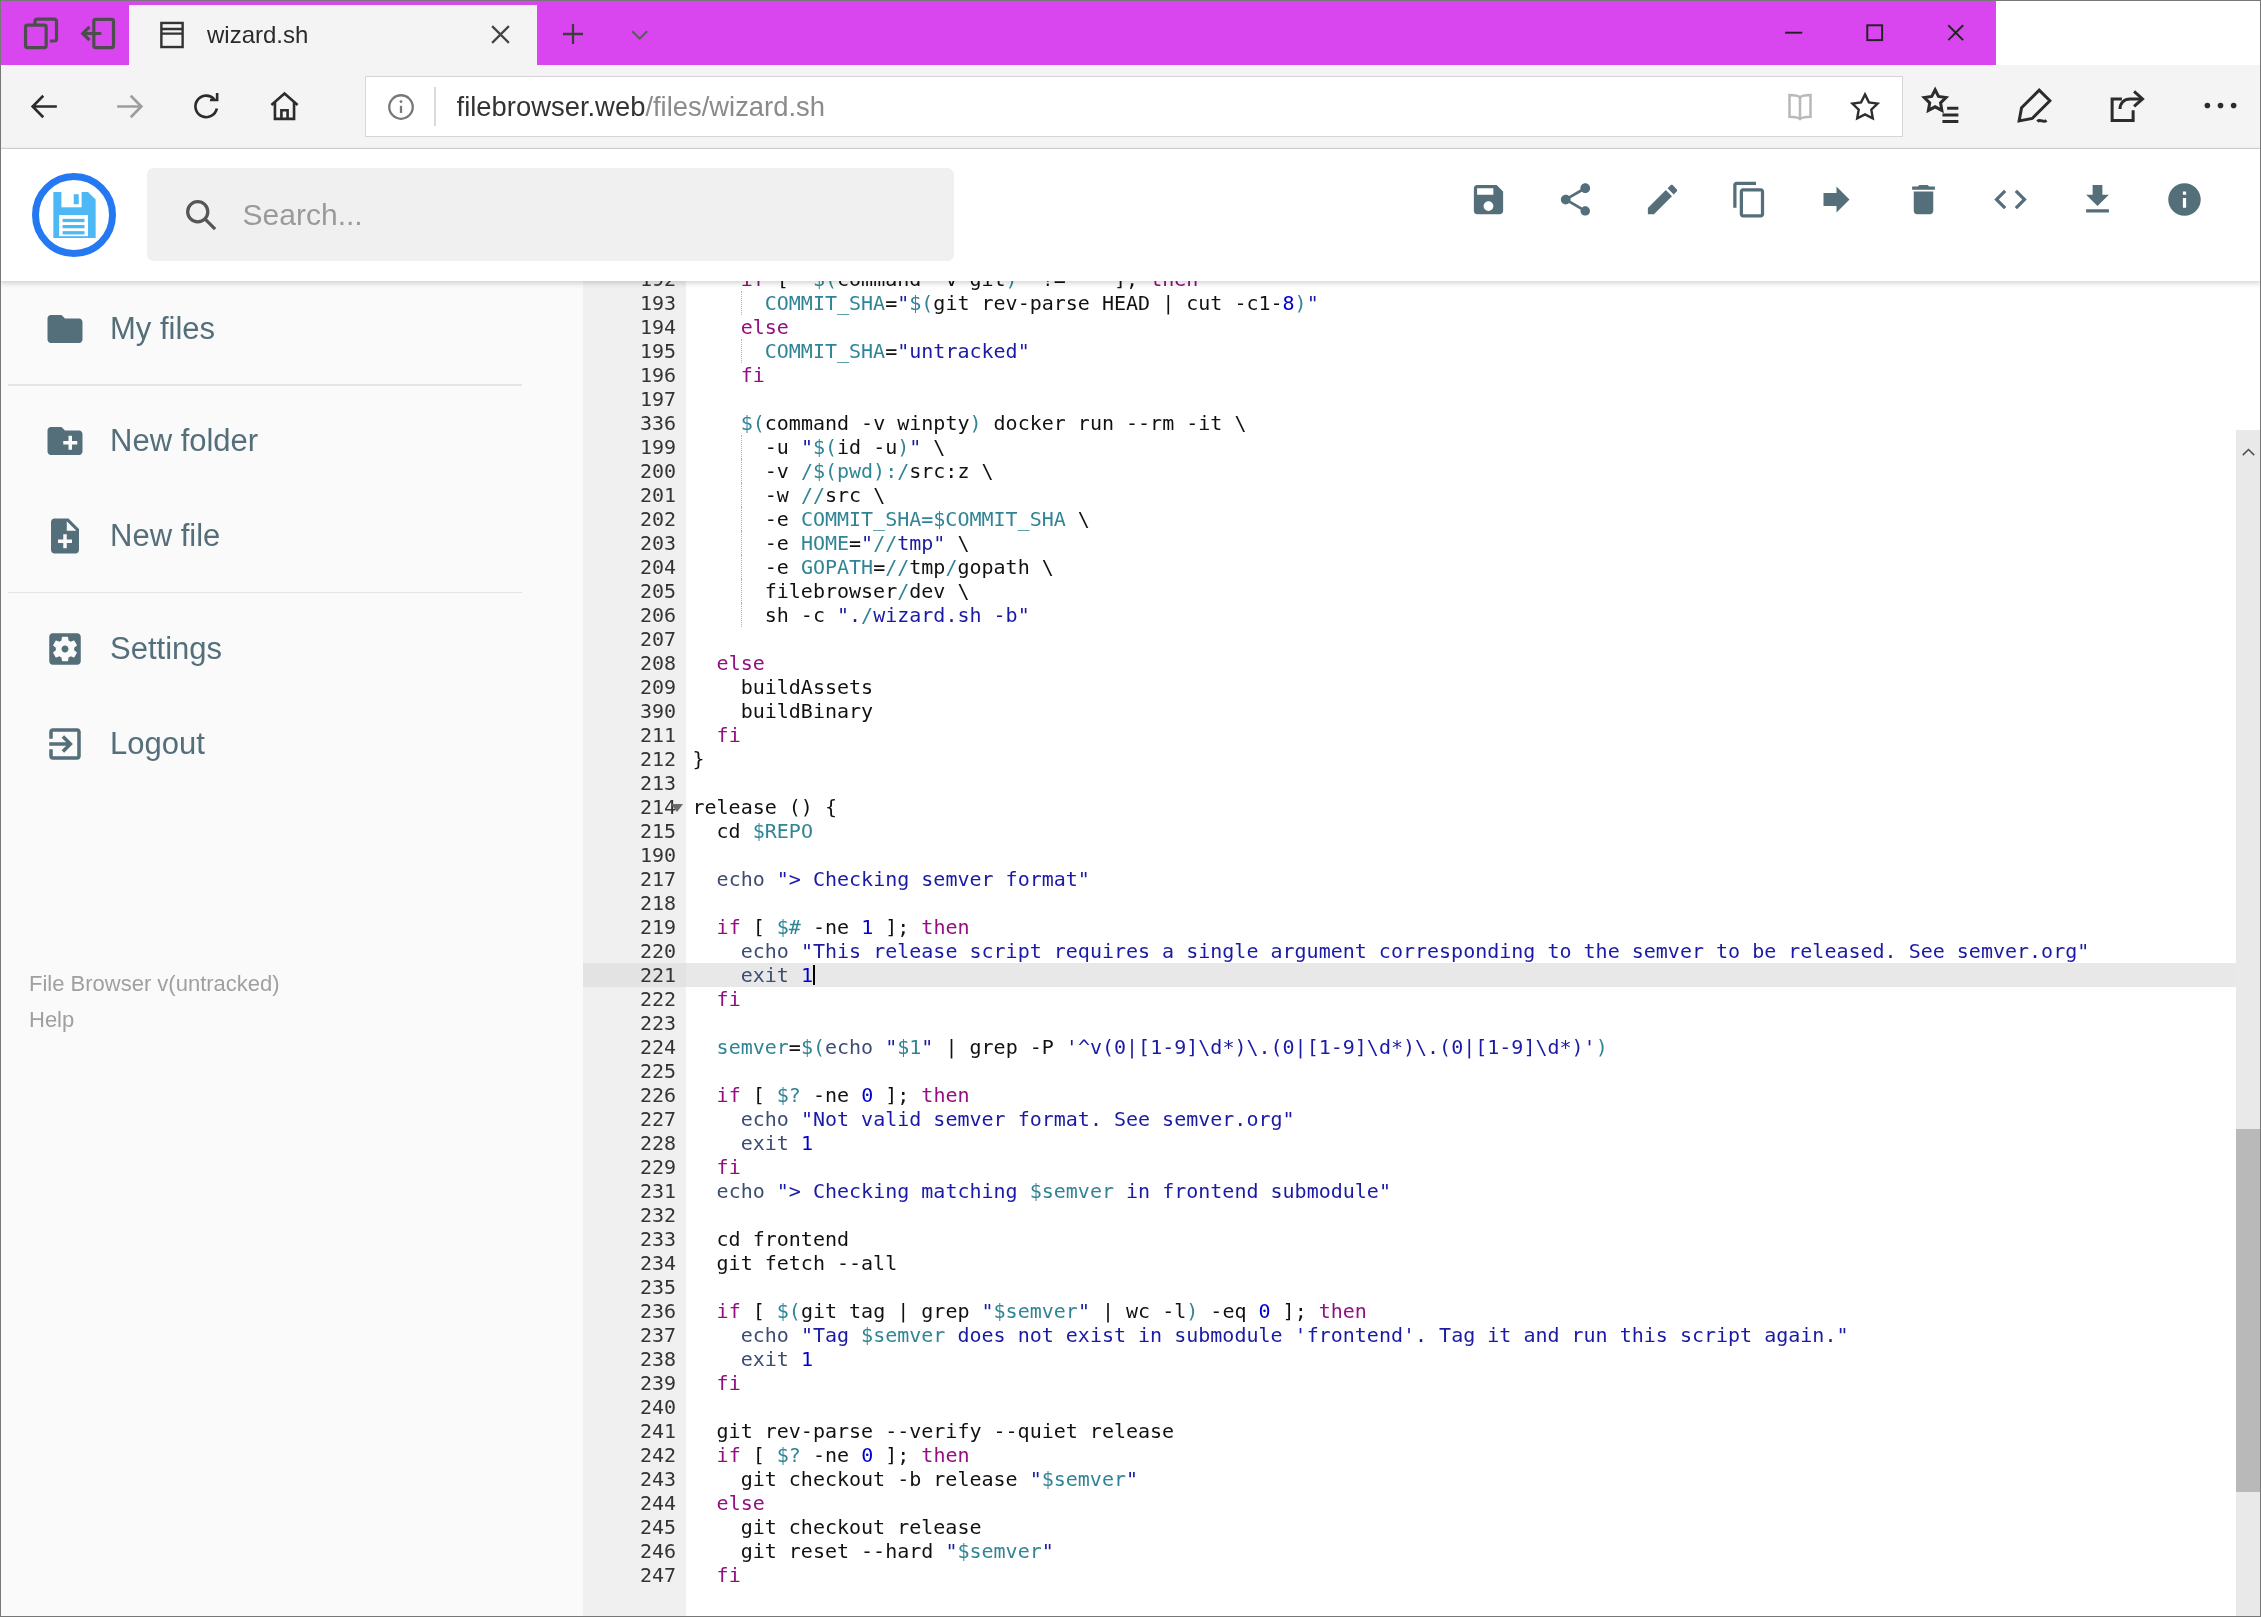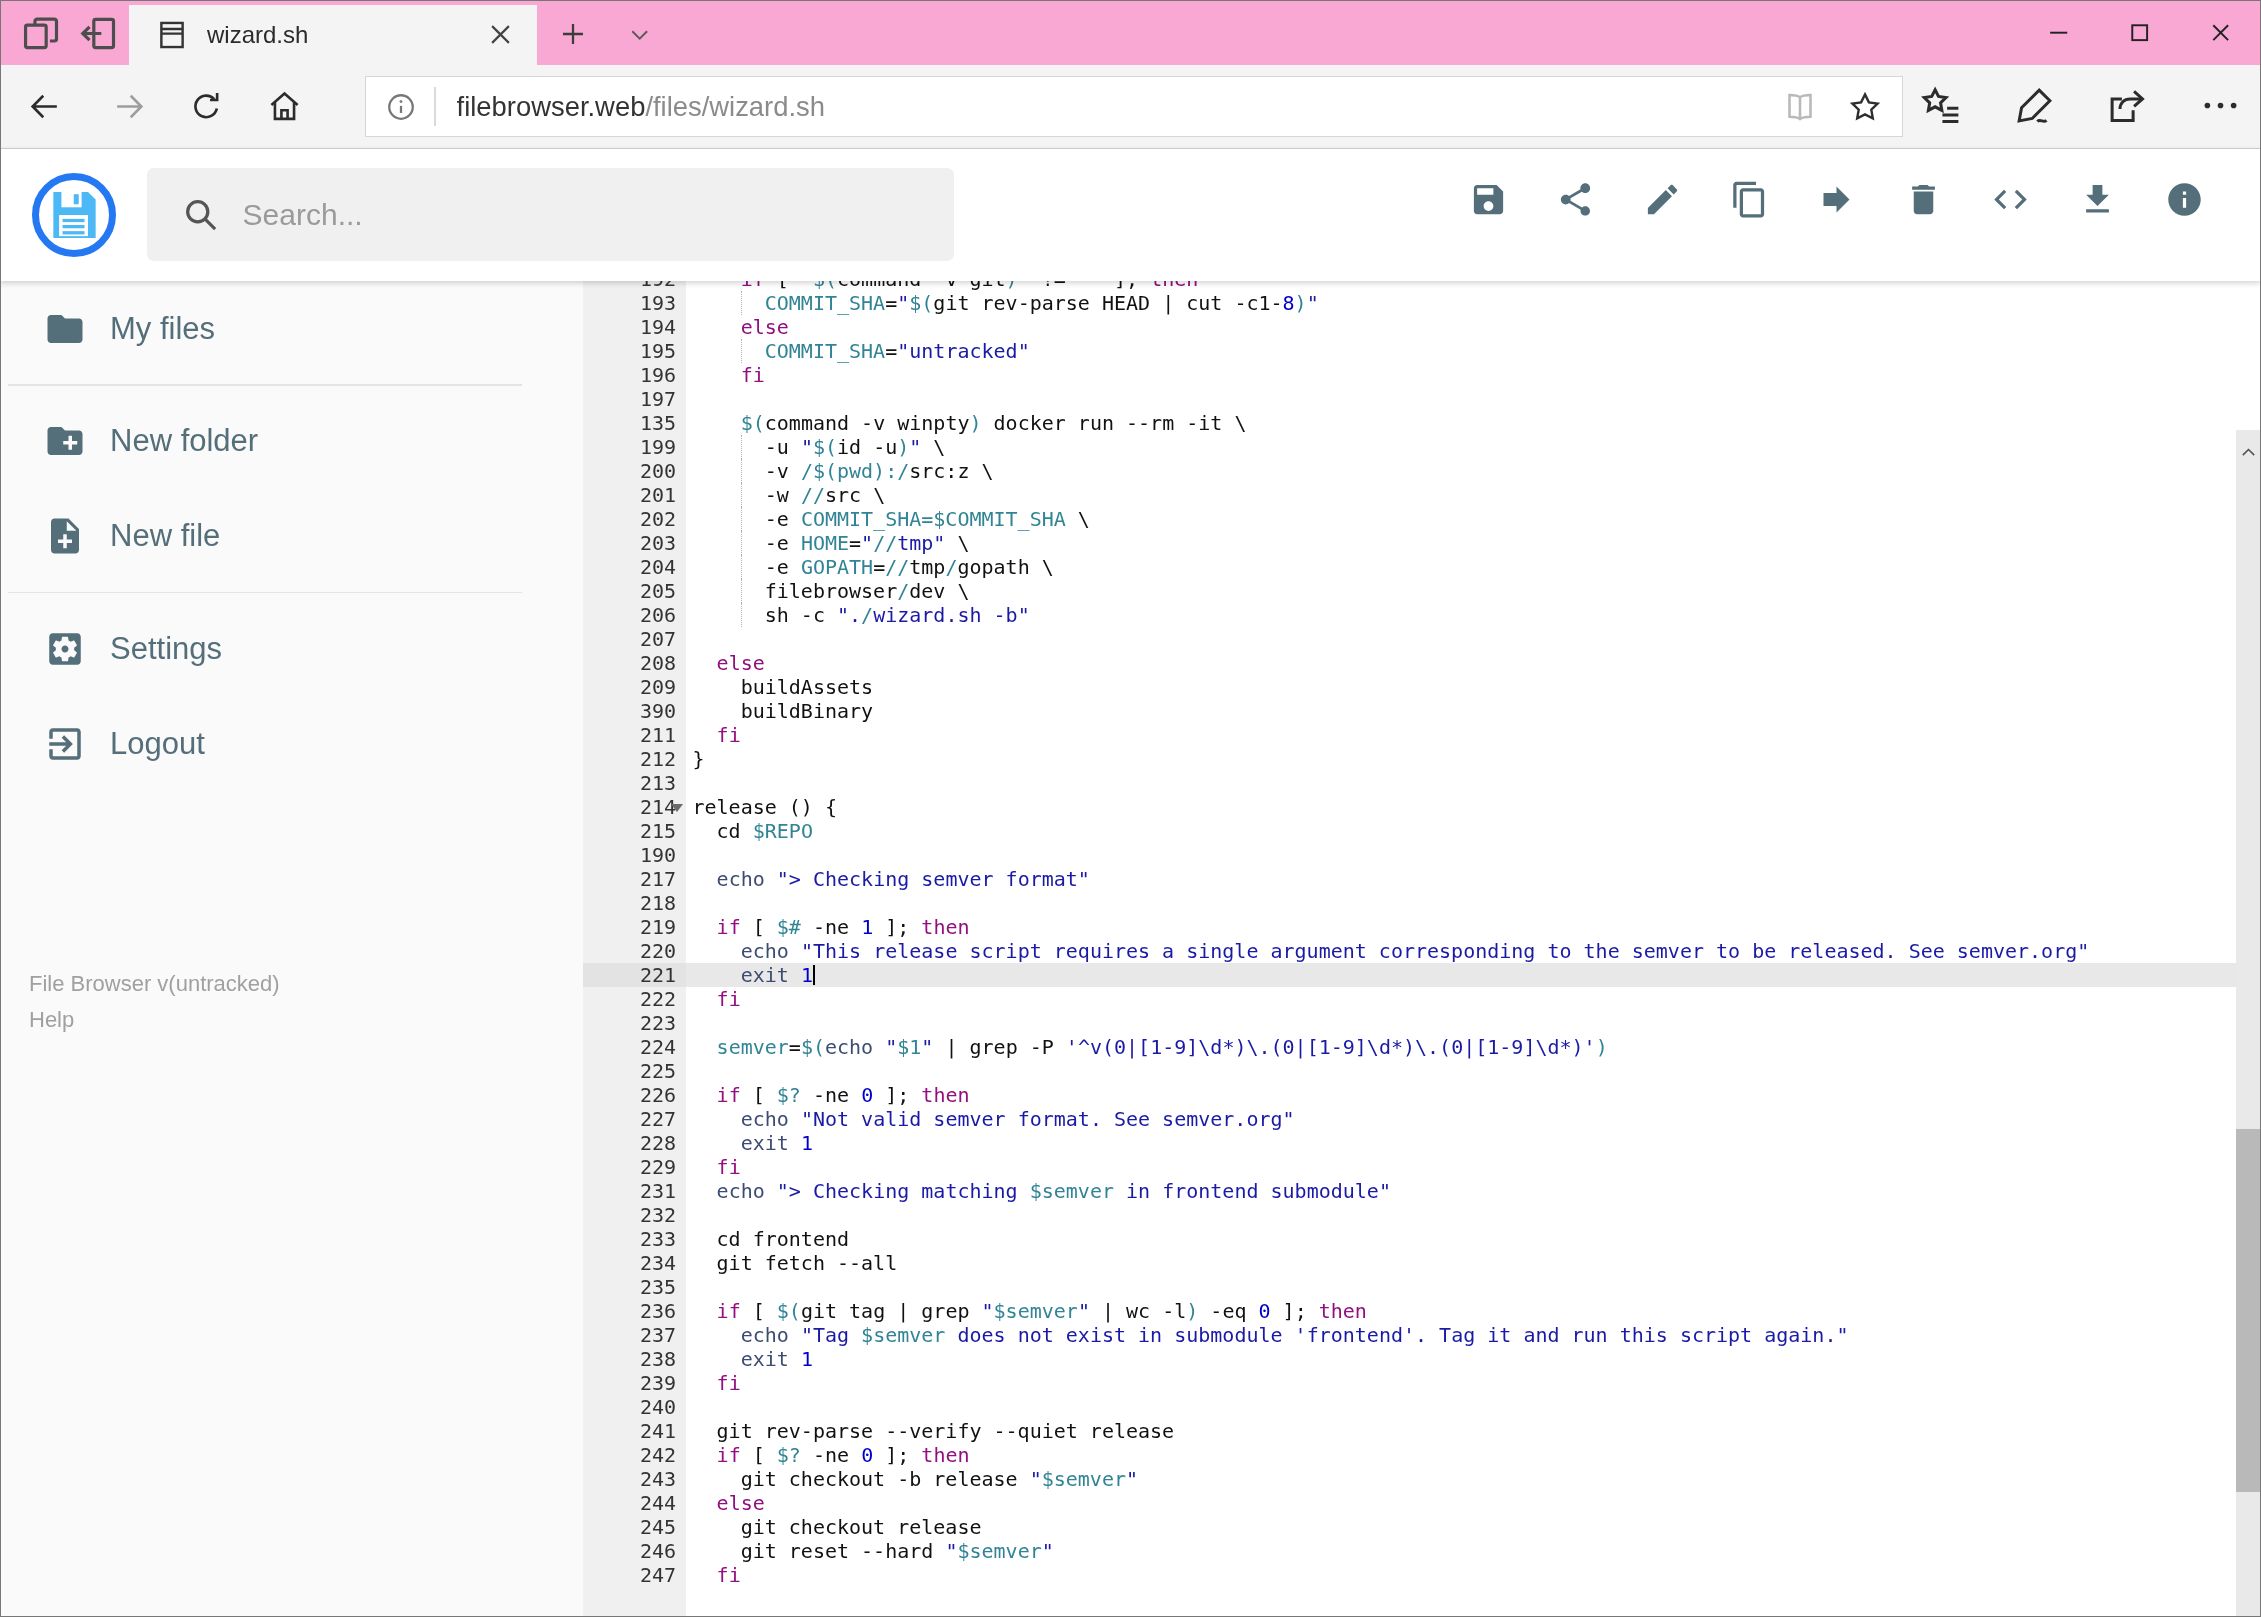--- a/index.html
+++ b/index.html
@@ -2,21 +2,21 @@
 <html style="--kw: #930f80; --bi: #3c4c72; --vr: #318495; --st: #1a1aa6; --nm: #0000cd;font-size:13px"><head>
 <meta charset="utf-8">
 <style>
   * { margin:0; padding:0; box-sizing:border-box; }
   html,body { width:2261px; height:1617px; overflow:hidden; background:#fff;
               font-family:"Liberation Sans", sans-serif; }
   .window { position:relative; width:2261px; height:1617px; overflow:hidden; }
   .frame  { position:absolute; inset:0; border:1.6px solid #777; pointer-events:none; z-index:900; }
 
   
-  .tabstrip { position:absolute; left:0; top:0; width:2261px; height:65px; background:#f9a8d4; }
+  .tabstrip { position:absolute; left:0; top:0; width:1996px; height:65px; background:#d946ef; }
   .strip-icon { position:absolute; top:11.3px; width:45px; height:45px; color:#4d4d4d; }
   .strip-icon svg { width:100%; height:100%; }
   .tab { position:absolute; left:129px; top:4.8px; width:408px; height:60px; background:#f4f4f4;
          display:flex; align-items:center; }
   .tab-doc { width:34px; height:34px; margin-left:26px; color:#333; }
   .tab-doc svg { width:100%; height:100%; }
   .tab-title { margin-left:18px; font-size:24px; color:#2b2b2b; }
   .tab-close { position:absolute; right:21px; top:14.5px; width:31px; height:31px; color:#444; }
   .tab-close svg { width:100%; height:100%; }
   .newtab { position:absolute; left:557px; top:18px; width:32px; height:32px; color:#3c3c3c; }
@@ -365,21 +365,21 @@
           </div>
           <div class="row">
             <div class="g">196</div>
             <div class="c"><span class="tk-p">    </span><span class="tk-k">fi</span></div>
           </div>
           <div class="row">
             <div class="g">197</div>
             <div class="c"></div>
           </div>
           <div class="row">
-            <div class="g">135</div>
+            <div class="g">336</div>
             <div class="c"><span class="tk-p">    </span><span class="tk-v">$(</span><span class="tk-p">command -v winpty</span><span class="tk-v">)</span><span class="tk-p"> docker run --rm -it \</span></div>
           </div>
           <div class="row">
             <div class="g">199</div>
             <div class="c"><span class="tk-p">      -u </span><span class="tk-s">"</span><span class="tk-v">$(</span><span class="tk-p">id -u</span><span class="tk-v">)</span><span class="tk-s">"</span><span class="tk-p"> \</span><span class="guide" style="left: calc(4ch + 6.5px);"></span></div>
           </div>
           <div class="row">
             <div class="g">200</div>
             <div class="c"><span class="tk-p">      -v </span><span class="tk-v">/$(pwd):/</span><span class="tk-p">src:z \</span><span class="guide" style="left: calc(4ch + 6.5px);"></span></div>
           </div>

